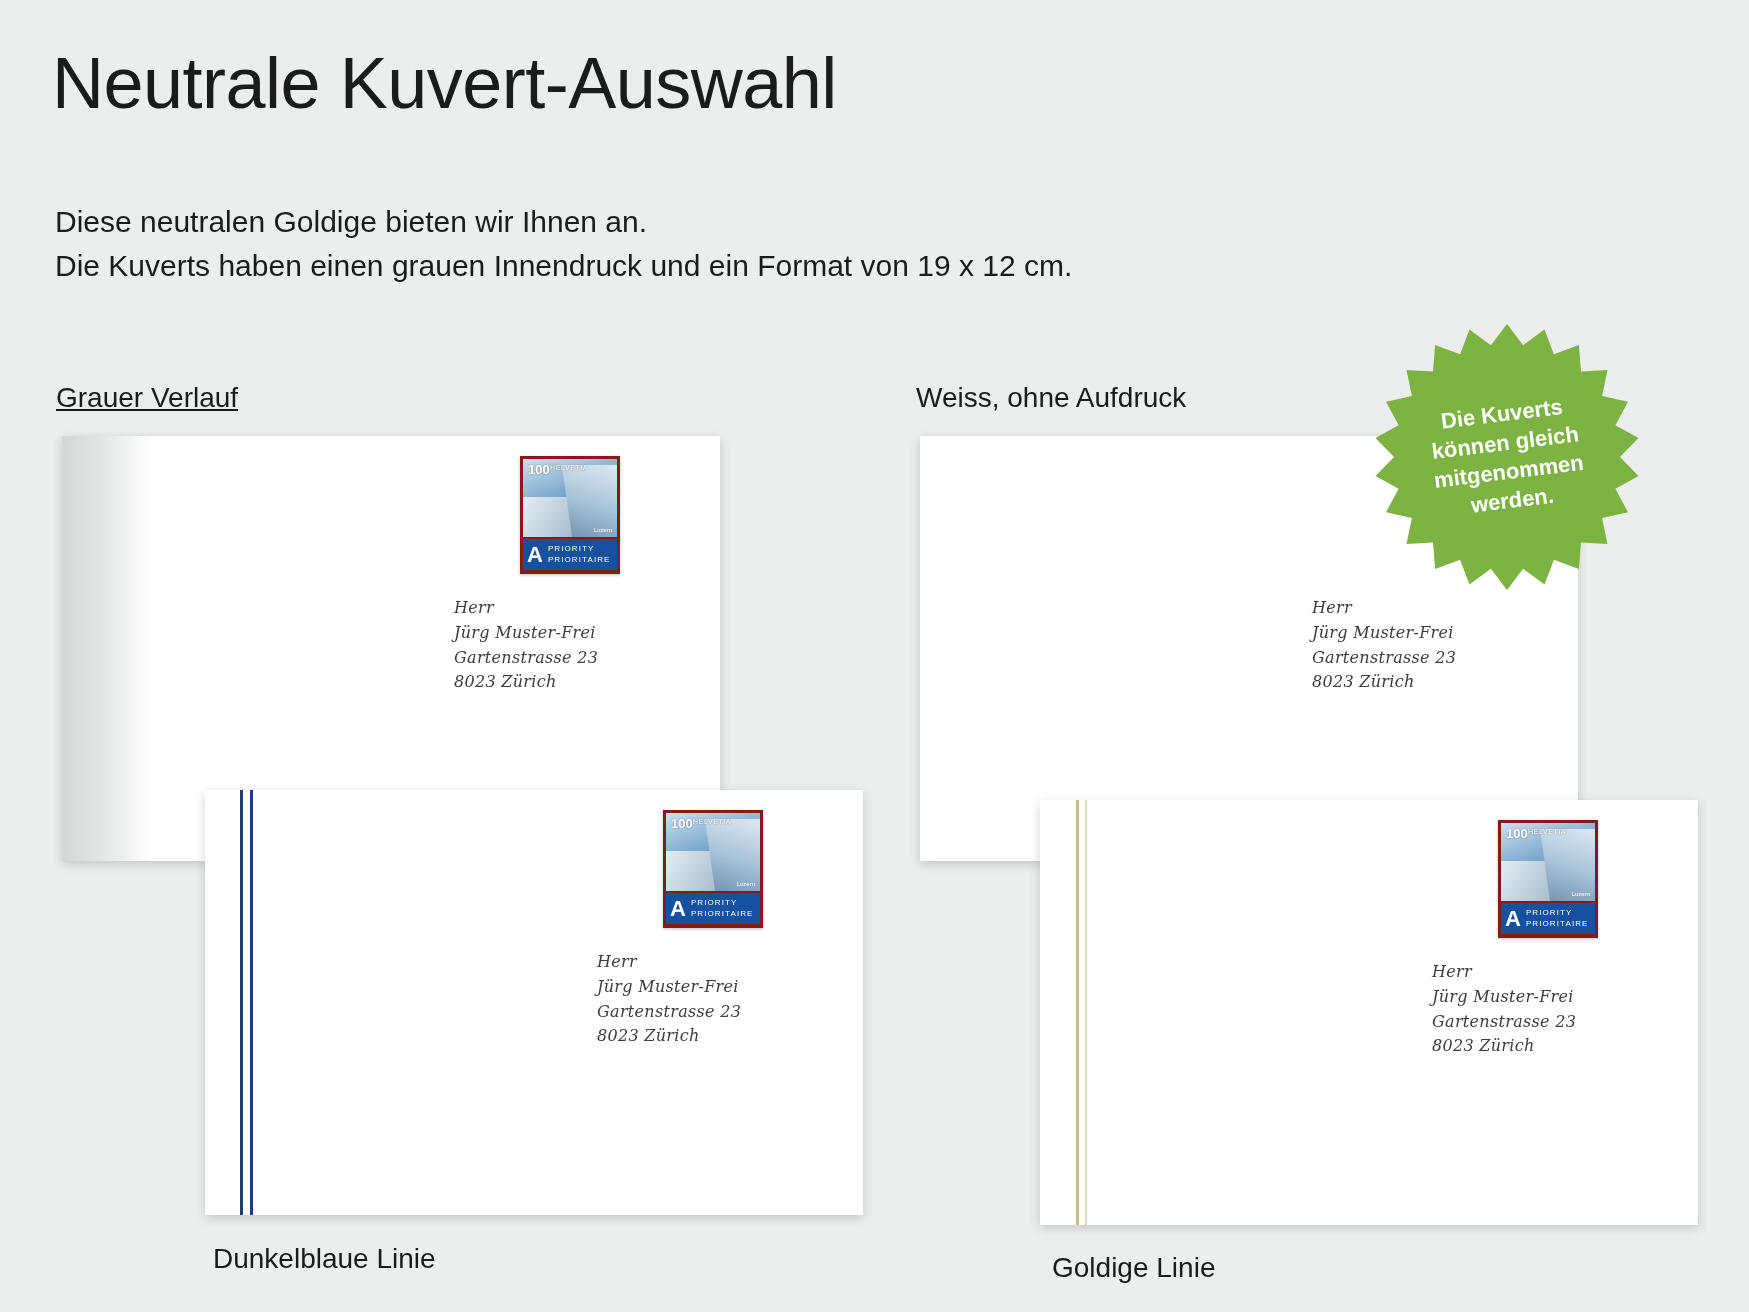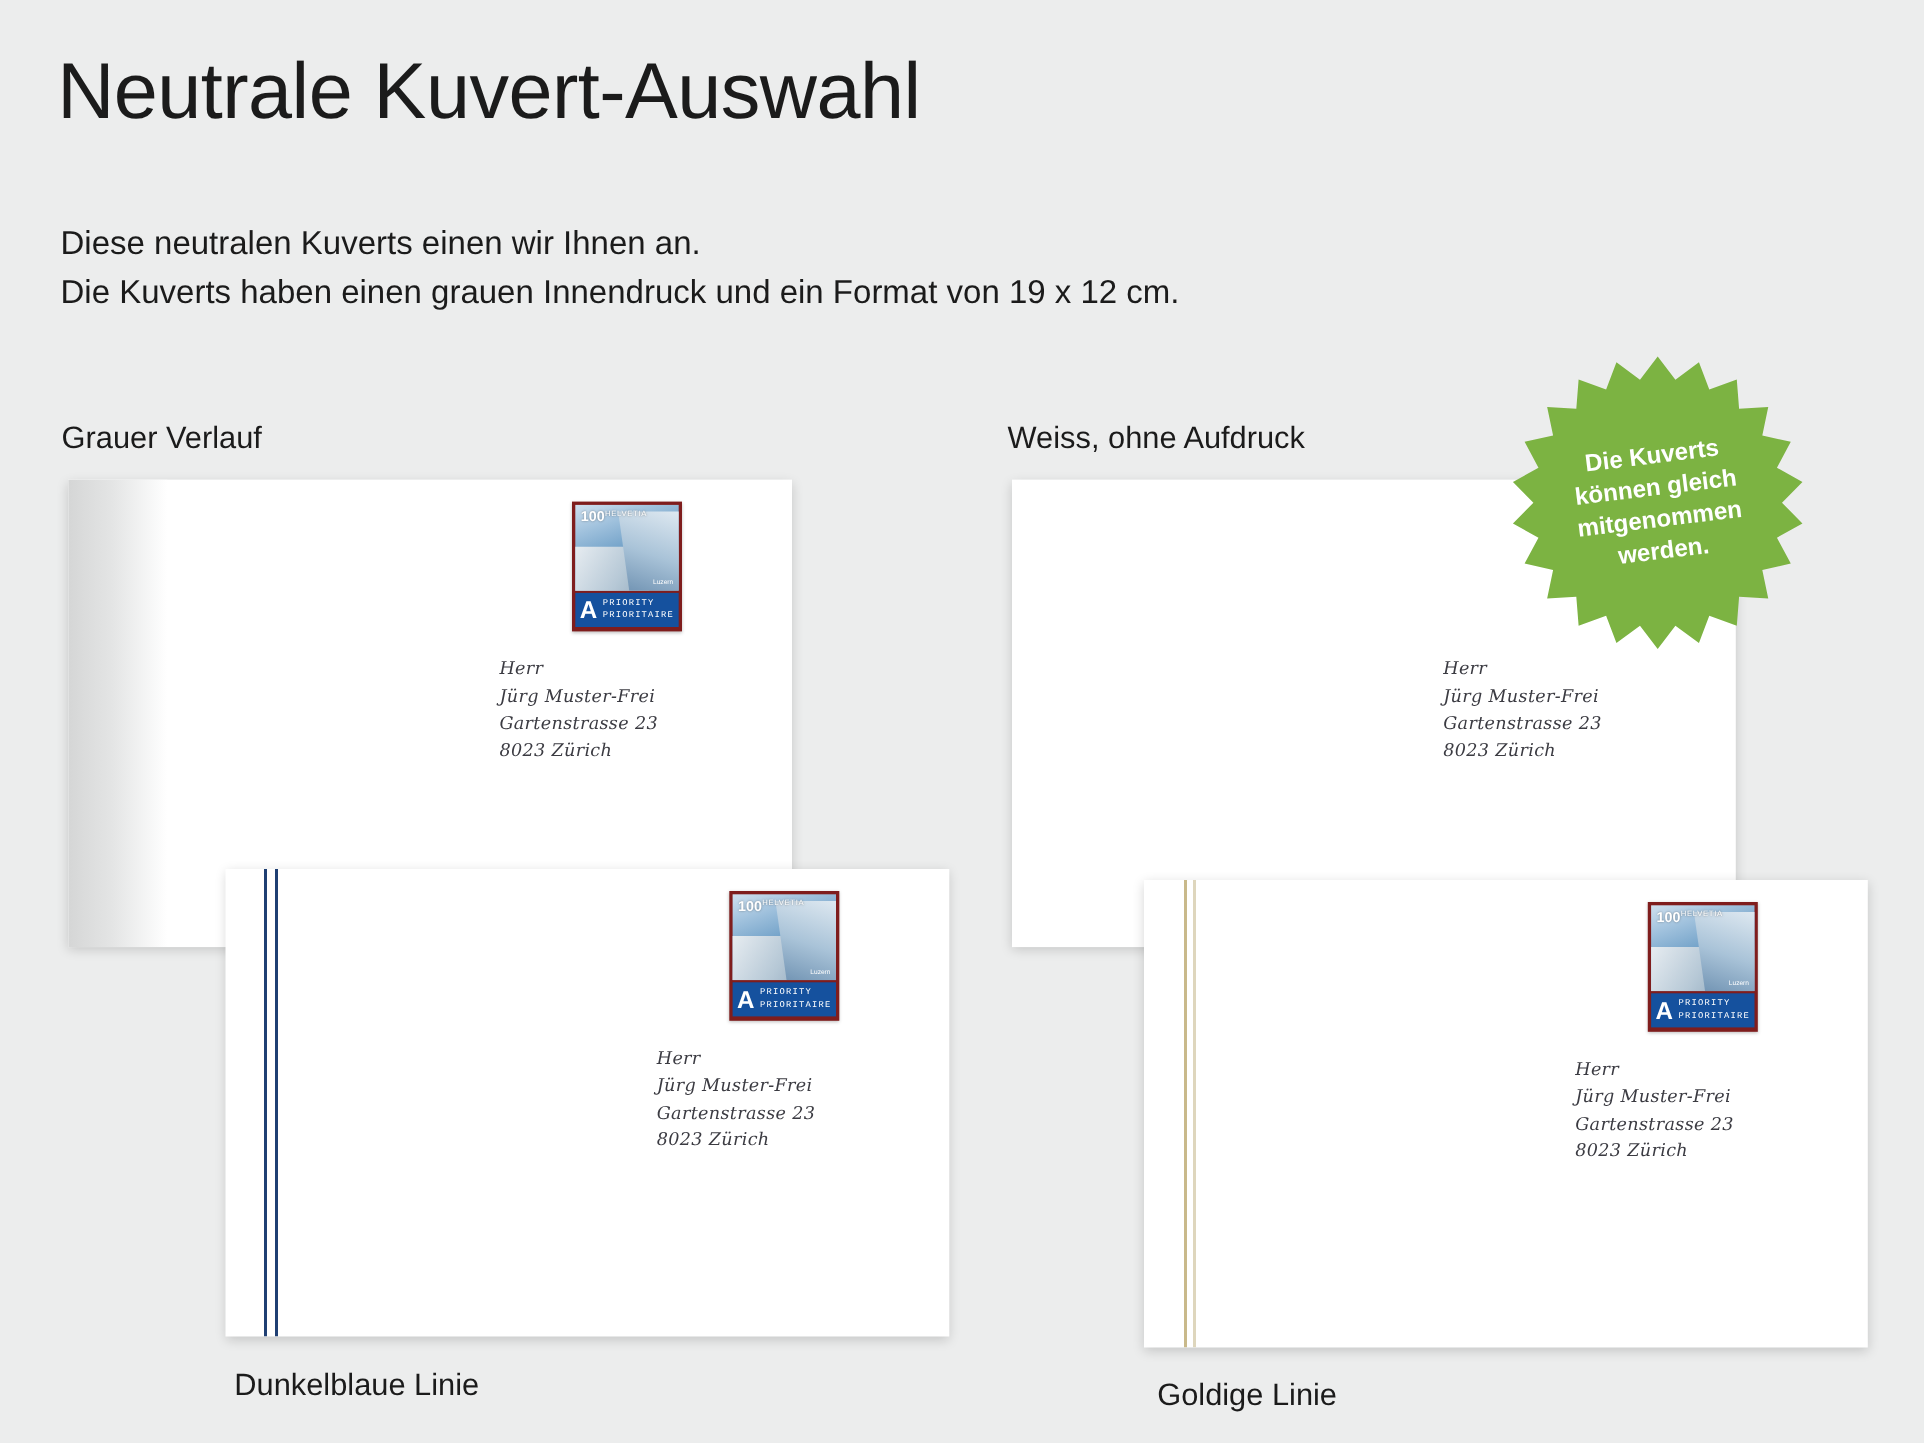--- a/index.html
+++ b/index.html
@@ -35,21 +35,21 @@
     color: #1b1b1b;
   }
   .intro div { white-space: nowrap; }
 
   .caption {
     position: absolute;
     font-size: 28px;
     color: #1b1b1b;
     white-space: nowrap;
   }
-  .cap-grey   { left: 56px;  top: 382px; }
+  .cap-grey   { left: 56px;  top: 382px; text-decoration: underline; }
   .cap-white  { left: 916px; top: 382px; }
   .cap-blue   { left: 213px; top: 1243px; text-align: center; }
   .cap-gold   { left: 1052px; top: 1252px; }
 
   
   .envelope {
     position: absolute;
     background: #ffffff;
     box-shadow: 0 3px 10px rgba(0,0,0,0.17);
     overflow: hidden;
@@ -167,21 +167,21 @@
     align-items: center;
   }
   .prio-a {
     font-family: "Liberation Sans", sans-serif;
     font-size: 22px;
     font-weight: 700;
     line-height: 1;
     padding: 0 5px 0 4px;
   }
   .prio-words {
-    font-family: Liberation Mono, monospace;
+    font-family: Liberation Sans, sans-serif;
     font-size: 8px;
     letter-spacing: 1.1px;
     line-height: 1.35;
   }
 
   
   .badge {
     position: absolute;
     left: 1372px;
     top: 322px;
@@ -205,21 +205,21 @@
     text-align: center;
     transform: rotate(-7deg);
   }
 </style>
 </head>
 <body>
 
 <div class="page-title">Neutrale Kuvert-Auswahl</div>
 
 <div class="intro">
-  <div>Diese neutralen Kuverts einen wir Ihnen an.</div>
+  <div>Diese neutralen Goldige bieten wir Ihnen an.</div>
   <div>Die Kuverts haben einen grauen Innendruck und ein Format von 19 x 12 cm.</div>
 </div>
 
 <div class="caption cap-grey">Grauer Verlauf</div>
 <div class="caption cap-white">Weiss, ohne Aufdruck</div>
 <div class="caption cap-blue">Dunkelblaue Linie</div>
 <div class="caption cap-gold">Goldige Linie</div>
 
 <div class="envelope env-grey">
   <div class="grey-fade"></div>

